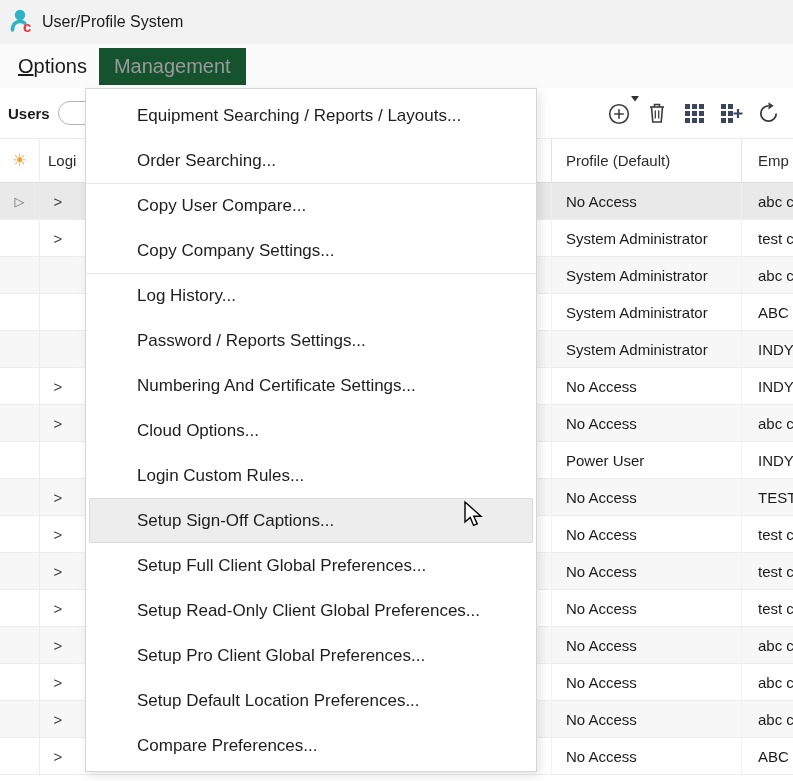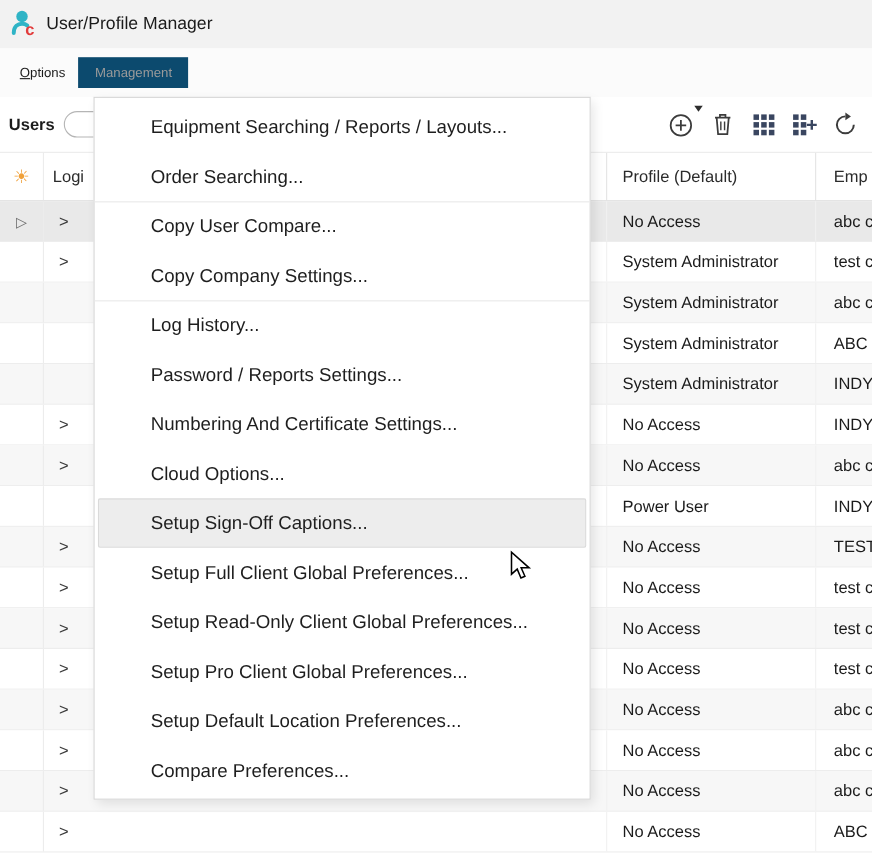--- a/index.html
+++ b/index.html
@@ -8,24 +8,24 @@
     width: 793px; height: 781px; overflow: hidden; position: relative;
     background: #ffffff; color: #1b1b1b;
     font-family: "Liberation Sans", sans-serif;
   }
 
   
   .titlebar { height: 44px; background: #f2f2f2; display: flex; align-items: center; gap: 7px; padding: 0 10px; }
   .title { font-size: 16px; }
 
   
-  .menubar { height: 44px; background: #fbfbfb; display: flex; align-items: center; padding-left: 6px; font-size: 12px; }
+  .menubar { height: 44px; background: #fbfbfb; display: flex; align-items: center; padding-left: 6px; font-size: 20px; }
   .mb-item { display: inline-block; padding: 7px 12px; }
   .mb-options::first-letter { text-decoration: underline; }
-  .mb-management { background: #0c4a6e; color: #9a9a9a; padding: 7px 15px; }
+  .mb-management { background: #14532d; color: #9a9a9a; padding: 7px 15px; }
 
   
   .toolbar { height: 50px; display: flex; align-items: center; padding: 0 12px 0 8px; background: #fff; }
   .section-label { font-size: 15px; font-weight: 700; }
   .pill { width: 40px; height: 24px; border: 1px solid #b5b5b5; border-radius: 12px; background: #fff; margin-left: 8px; }
   .tb-icons { margin-left: auto; display: flex; align-items: center; gap: 11px; }
   .tb-icon { width: 26px; height: 26px; display: flex; align-items: center; justify-content: center; position: relative; }
   .dd-arrow { position: absolute; top: -4px; right: -7px; line-height: 0; }
 
   
@@ -64,21 +64,21 @@
 <div class="window">
 
   <div class="titlebar">
     <span class="logo">
       <svg width="25" height="26" viewBox="0 0 25 26">
         <circle cx="10" cy="8" r="5.2" fill="#2fb4c6"></circle>
         <path d="M2.5 23 C2.5 16.5 6.5 14.5 10 14.5 C12 14.5 13.5 15 14.8 16.2" fill="none" stroke="#2fb4c6" stroke-width="3.6" stroke-linecap="round"></path>
         <text x="13" y="25" font-size="15" font-weight="bold" fill="#e23b3b" font-family="Liberation Sans, sans-serif">c</text>
       </svg>
     </span>
-    <span class="title">User/Profile Manager</span>
+    <span class="title">User/Profile System</span>
   </div>
 
   <div class="menubar">
     <span class="mb-item mb-options">Options</span>
     <span class="mb-item mb-management">Management</span>
   </div>
 
   <div class="toolbar">
     <span class="section-label">Users</span>
     <span class="pill"></span>
@@ -260,20 +260,21 @@
 
   <div class="menu-popup">
       <div class="menu-item">Equipment Searching / Reports / Layouts...</div>
       <div class="menu-item">Order Searching...</div>
       <div class="menu-item sep">Copy User Compare...</div>
       <div class="menu-item">Copy Company Settings...</div>
       <div class="menu-item sep">Log History...</div>
       <div class="menu-item">Password / Reports Settings...</div>
       <div class="menu-item">Numbering And Certificate Settings...</div>
       <div class="menu-item">Cloud Options...</div>
+      <div class="menu-item">Login Custom Rules...</div>
       <div class="menu-item highlighted">Setup Sign-Off Captions...</div>
       <div class="menu-item">Setup Full Client Global Preferences...</div>
       <div class="menu-item">Setup Read-Only Client Global Preferences...</div>
       <div class="menu-item">Setup Pro Client Global Preferences...</div>
       <div class="menu-item">Setup Default Location Preferences...</div>
       <div class="menu-item">Compare Preferences...</div>
     </div>
 
   <svg class="cursor" width="26" height="30" viewBox="0 0 26 30">
     <path d="M3 2 L3 22 L8.2 17.4 L11.6 25.4 L15.2 23.9 L11.8 16.2 L19 16.2 Z" fill="#ffffff" stroke="#000000" stroke-width="1.4"></path>

